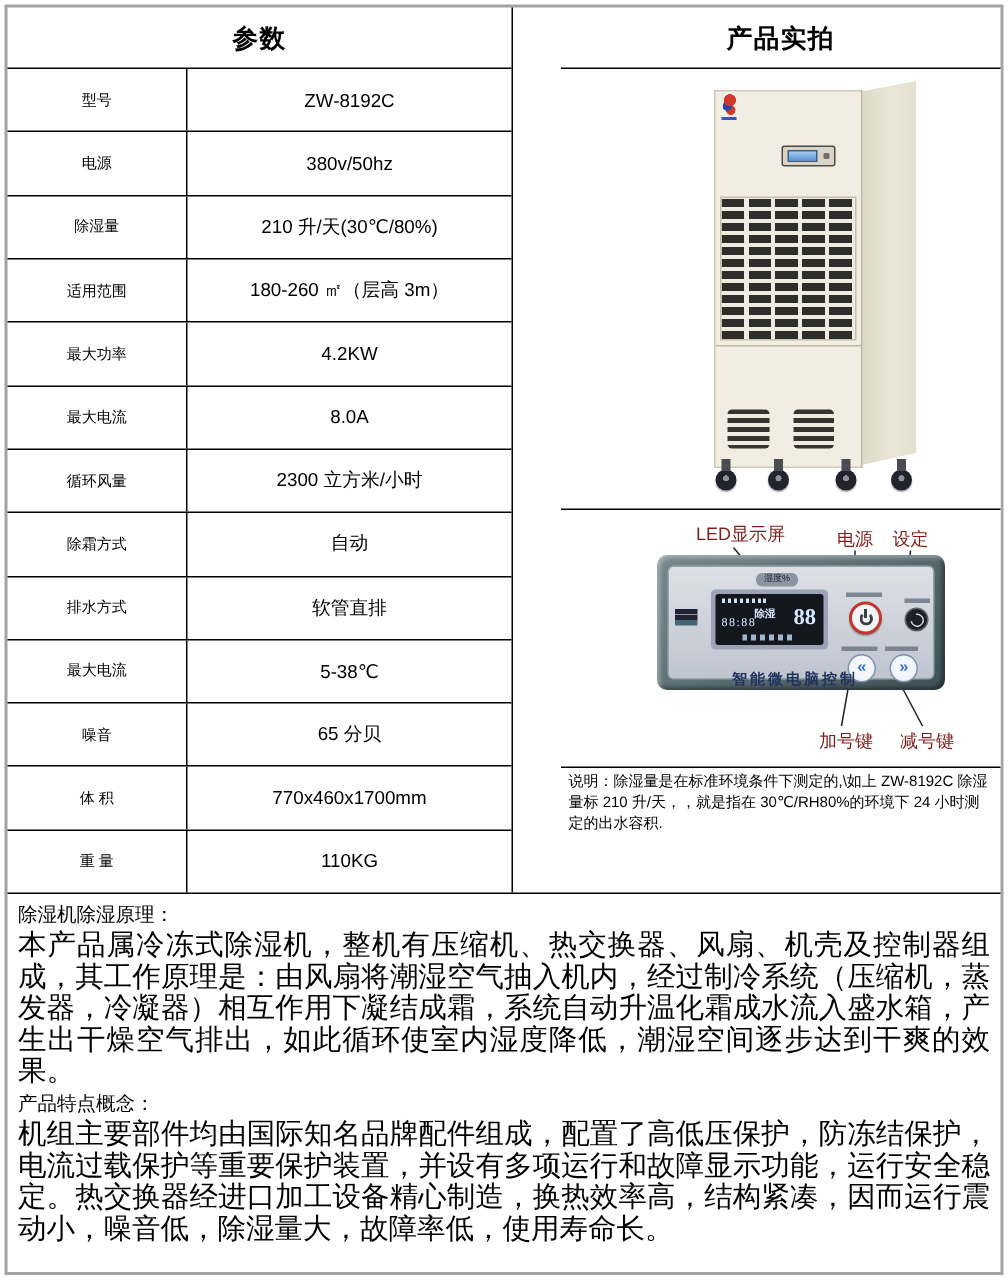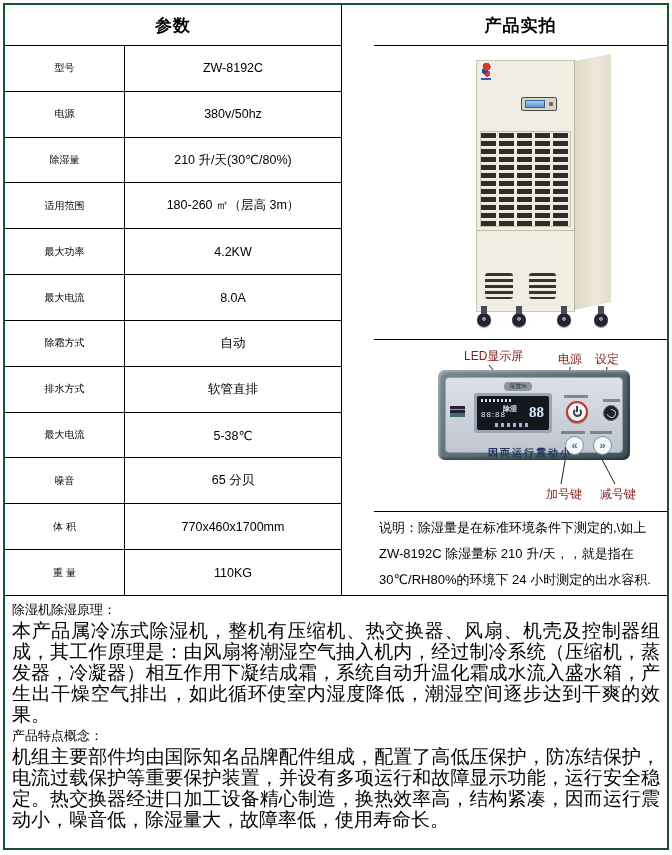--- a/index.html
+++ b/index.html
@@ -1,20 +1,20 @@
 <!DOCTYPE html>
 <html><head>
 <meta charset="utf-8">
 <style>
   * { margin:0; padding:0; box-sizing:border-box; }
   html,body { background:#fff; }
   body { font-family:"Liberation Sans","DejaVu Sans",sans-serif; color:#000; }
   .page { position:relative; width:672px; height:855px; background:#fff; overflow:hidden; }
   .frame { position:absolute; left:3px; top:3px; width:666px; height:847px;
-           border:2px solid #14532d; display:flex; flex-direction:column; background:#fff; }
+           border:2px solid #a3a3a3; display:flex; flex-direction:column; background:#fff; }
 
   
   .top { flex:none; height:591px; display:flex; border-bottom:1px solid #000; }
   .left-col { width:337px; border-right:1px solid #000; display:flex; flex-direction:column; }
   .right-col { flex:1; display:flex; flex-direction:column;margin-left:32px; }
 
   .col-header { flex:none; height:41px; border-bottom:1px solid #000;
                 display:flex; align-items:center; justify-content:center;
                 font-size:17px; font-weight:bold; letter-spacing:1px; }
 
@@ -75,21 +75,21 @@
   .panel-logo { position:absolute; left:4px; top:28px; width:15px; height:11px;
                 background:linear-gradient(180deg,#223 0 3px, #89a 3px 4px, #223 4px 7px, #467 7px 11px); }
   .lcd { position:absolute; left:28px; top:15px; width:78px; height:40px;
          background:#9aa4b6; border-radius:3px; padding:3px; }
   .lcd-screen { position:relative; width:100%; height:100%; background:#14171d; border-radius:2px;
                 color:#d8e8ff; overflow:hidden; }
   .lcd-bars { position:absolute; left:4px; top:3px; width:30px; height:3px;
               background:repeating-linear-gradient(90deg,#cfe0f2 0 2px,transparent 2px 4px); }
   .lcd-mode { position:absolute; left:26px; top:8px; font-size:7px; font-weight:bold; }
   .lcd-small { position:absolute; left:4px; top:14px; font-size:8px; letter-spacing:1px;
-               font-family:Liberation Sans, sans-serif; }
+               font-family:Liberation Serif, serif; }
   .lcd-digits { position:absolute; right:5px; top:8px; font-size:15px; font-weight:bold;
                 font-family:Liberation Serif, serif; }
   .lcd-squiggle { position:absolute; left:18px; bottom:3px; width:34px; height:4px;
               background:repeating-linear-gradient(90deg,#9fb6cc 0 3px,transparent 3px 6px); }
   .micro-bar { position:absolute; height:3px; background:#67737f; opacity:.8; }
   .btn { position:absolute; border-radius:50%; display:flex; align-items:center; justify-content:center; }
   .btn-power { left:120px; top:23px; width:22px; height:22px; background:#f3f5f8;
                border:2px solid #c13730; box-shadow:0 1px 1px rgba(0,0,0,.3); }
   .pwr-glyph { width:9px; height:9px; border:2px solid #3a4046; border-radius:50%;
                border-top-color:transparent; position:relative; }
@@ -99,21 +99,21 @@
   .btn-set::after { content:''; width:7px; height:7px; border:1.5px solid #cfd6dc; border-radius:50%;
                border-left-color:transparent; transform:rotate(35deg); }
   .btn-chev { width:19px; height:19px; background:radial-gradient(circle,#f4f7fa 55%,#dfe6ee);
               border:1px solid #7e93ad; color:#3a6fc4; font-weight:bold; font-size:11px; line-height:1; }
   .btn-plus { left:119px; top:58px; }
   .btn-minus { left:147px; top:58px; }
   .panel-caption { position:absolute; left:42px; top:68px; font-size:10px; font-weight:bold;
                    color:#22345c; letter-spacing:2px; white-space:nowrap; }
 
   
-  .note-cell { flex:1; padding:3px 5px 2px 5px; font-size:13px; line-height:26px; }
+  .note-cell { flex:1; padding:3px 5px 2px 5px; font-size:10px; line-height:14px; }
 
   
   .bottom { flex:1; padding:3px 7px; font-size:13px; line-height:21px; }
   .sec-title { font-size:13px; line-height:21px; }
   .sec-body { font-size:19px; line-height:21px; text-align:justify; }
 </style>
 </head>
 <body>
 
 <div class="page">
@@ -140,20 +140,24 @@
           <div class="tlab">适用范围</div>
           <div class="tval">180-260 ㎡（层高 3m）</div>
         </div>
         <div class="trow">
           <div class="tlab">最大功率</div>
           <div class="tval">4.2KW</div>
         </div>
         <div class="trow">
           <div class="tlab">最大电流</div>
           <div class="tval">8.0A</div>
+        </div>
+        <div class="trow">
+          <div class="tlab">循环风量</div>
+          <div class="tval">2300 立方米/小时</div>
         </div>
         <div class="trow">
           <div class="tlab">除霜方式</div>
           <div class="tval">自动</div>
         </div>
         <div class="trow">
           <div class="tlab">排水方式</div>
           <div class="tval">软管直排</div>
         </div>
         <div class="trow">
@@ -231,21 +235,21 @@
               <div class="micro-bar" style="left:115px; top:53px; width:24px;"></div>
               <div class="micro-bar" style="left:144px; top:53px; width:22px;"></div>
 
               <div class="btn btn-power">
                 <div class="pwr-glyph"></div>
               </div>
               <div class="btn btn-set"></div>
               <div class="btn btn-chev btn-plus">«</div>
               <div class="btn btn-chev btn-minus">»</div>
 
-              <div class="panel-caption">因而运行震动小</div>
+              <div class="panel-caption">智能微电脑控制</div>
             </div>
           </div>
         </div>
 
         <div class="note-cell">说明：除湿量是在标准环境条件下测定的,\如上 ZW-8192C 除湿量标 210 升/天，，就是指在 30℃/RH80%的环境下 24 小时测定的出水容积.</div>
       </div>
     </div>
 
     <div class="bottom">
       <div class="sec-title">除湿机除湿原理：</div>

